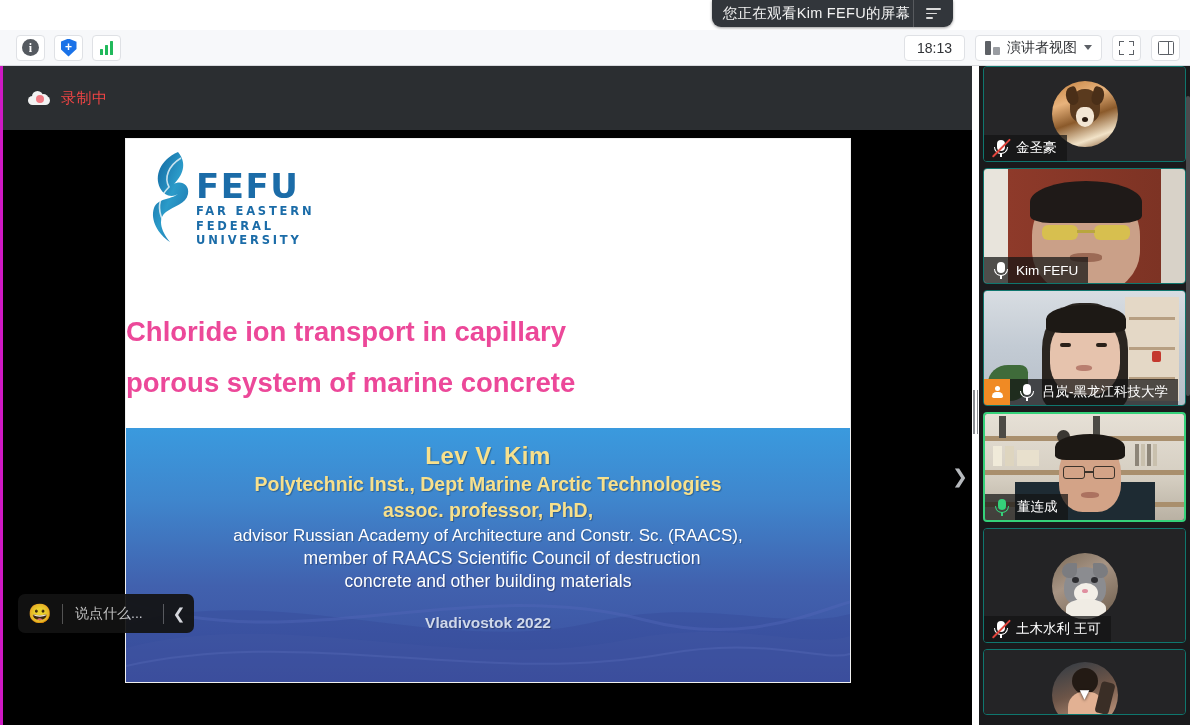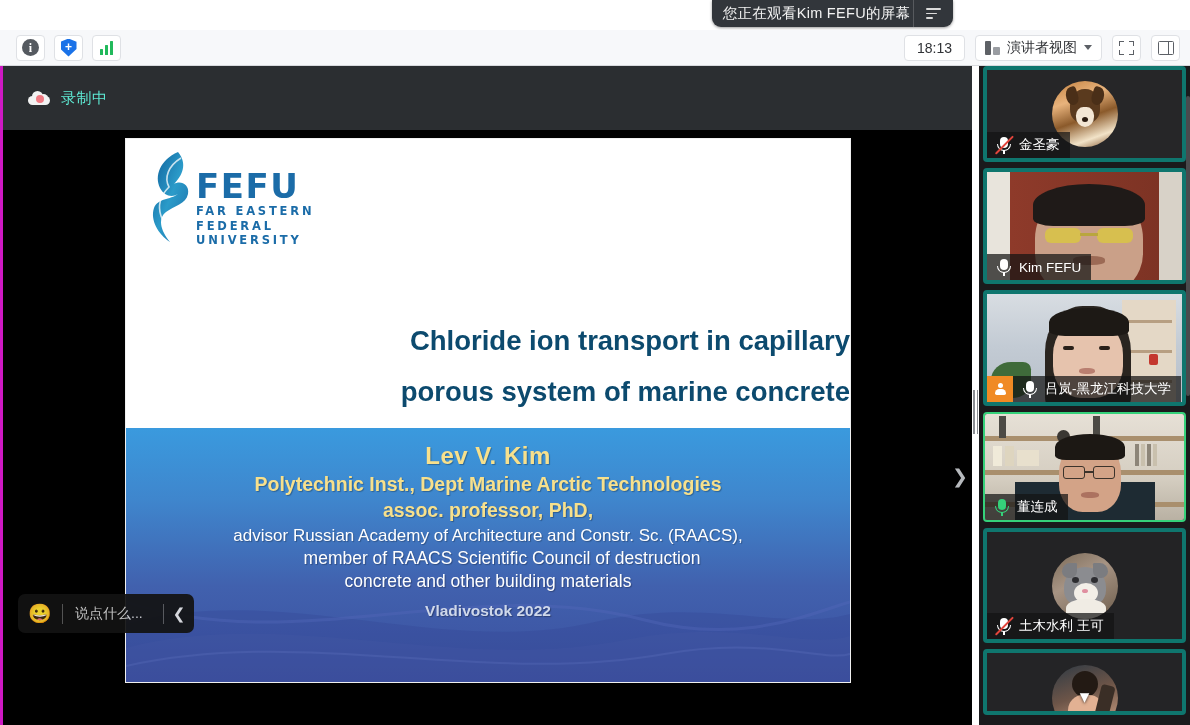--- a/index.html
+++ b/index.html
@@ -96,56 +96,56 @@
   }
   .rec-bar {
     position:absolute; left:0; top:0; width:972px; height:64px; background:#2b2e31;
     display:flex; align-items:center; gap:11px; padding-left: 28px;
   }
   .icon-cloud { position: relative; width: 22px; height: 14px; }
   .icon-cloud .c1 { position:absolute; left:0; bottom:0; width:22px; height:9px; background:#f2f2f2; border-radius:5px;}
   .icon-cloud .c2 { position:absolute; left:4px; top:0; width:11px; height:11px; background:#f2f2f2; border-radius:50%;}
   .icon-cloud .c3 { position:absolute; left:11px; top:3px; width:9px; height:9px; background:#f2f2f2; border-radius:50%;}
   .icon-cloud .dot{ position:absolute; left:8px; top:4px; width:8px; height:8px; background:#f07a83; border-radius:50%;}
-  .rec-text { color:#5eead4; font-size:15px; letter-spacing:.5px; }
+  .rec-text { color:#ef4444; font-size:15px; letter-spacing:.5px; }
 
   .black-area { position:absolute; left:0; top:64px; width:972px; height:595px; background:#000; }
 
   
   .slide {
     position: absolute; left: 125px; top: 72px; width: 726px; height: 545px;
     background: #ffffff; overflow: hidden; border: 1px solid #f0f0f0;
   }
   .logo { position: absolute; left: 22px; top: 10px; display: flex; align-items: center; gap: 4px; }
   .logo-mark { width: 44px; height: 95px; position: relative; }
   .logo-text { color: #1b6ca8; line-height: 1; padding-top: 20px; }
   .logo-text .big { font-size: 34px; font-weight: bold; letter-spacing: 1.5px; font-family: "DejaVu Sans", sans-serif; }
   .logo-text .small { font-size: 11.5px; font-weight: bold; letter-spacing: 2.8px; margin-top: 3px; font-family:"DejaVu Sans", sans-serif; }
 
   .slide-title {
-    position: absolute; left: 0; right: 0; top: 177px; text-align: right;
-    font-size: 27.5px; font-weight: bold; color: #0c4a6e; line-height: 1.85;
+    position: absolute; left: 0; right: 0; top: 168px; text-align: left;
+    font-size: 27.5px; font-weight: bold; color: #ec4899; line-height: 1.85;
     font-family: "Liberation Sans", sans-serif;
   }
   .band {
     position: absolute; left: 0; right: 0; bottom: 0; height: 254px;
     background: linear-gradient(180deg, #3a9ade 0%, #3f86cd 28%, #4161ae 62%, #3b4f9e 100%);
     overflow: hidden;
   }
   .band svg { position: absolute; left: 0; bottom: 0; width: 100%; height: 120px; opacity: .55;}
   .band-inner { position: relative; text-align: center; padding-top: 14px; }
   .ln-y { color: #f7e08c; font-weight: bold; text-shadow: 1px 1px 1px rgba(0,0,0,.28); }
   .ln-w { color: #ffffff; text-shadow: 1px 1px 1px rgba(0,0,0,.28); }
   .n1 { font-size: 24px; letter-spacing: .5px; }
   .n2 { font-size: 19.5px; margin-top: 3px; }
   .n3 { font-size: 19.5px; margin-top: 3px; }
   .n4 { font-size: 17px; margin-top: 4px; }
   .n5 { font-size: 17.5px; margin-top: 2px; padding-left: 28px; }
   .n6 { font-size: 17.5px; margin-top: 2px; }
-  .n7 { font-size: 15.5px; font-weight: bold; color:#cfd8ea; margin-top: 10px; text-shadow: 1px 1px 1px rgba(0,0,0,.3);}
+  .n7 { font-size: 15.5px; font-weight: bold; color:#cfd8ea; margin-top: 22px; text-shadow: 1px 1px 1px rgba(0,0,0,.3);}
 
   
   .chat-pill {
     position: absolute; left: 18px; top: 528px; height: 39px; width: 176px;
     background: #131313; border-radius: 7px; display: flex; align-items: center;
     color: #e9e9e9; z-index: 4; opacity: .93;
   }
   .chat-pill .emoji { width: 44px; text-align:center; font-size: 19px; color:#fff; }
   .chat-pill .divider { width: 1px; height: 20px; background: #5a5a5a; }
   .chat-pill .ph { flex:1; padding-left: 12px; font-size: 14px; color: #cfcfcf; white-space: nowrap;}
@@ -162,21 +162,21 @@
   }
   .drag-handle i { width: 1.5px; height: 44px; background: #8a8d92; display:block; }
 
   
   .rail {
     position: absolute; left: 979px; top: 66px; width: 211px; height: 659px;
     background: #1a1a1c; padding: 0 4px;
   }
   .tile {
     position: relative; width: 203px; margin: 0 auto 6px; border-radius: 4px;
-    background: #262628; border: 4px solid #0f766e; overflow: hidden;
+    background: #262628; border: 1px solid #0f766e; overflow: hidden;
   }
   .tile.speaking { border: 2px solid #35d17a; }
   .tile .video { position: absolute; inset: 0; }
   .name-plate {
     position: absolute; left: 0; bottom: 0; display: flex; align-items: center;
     background: rgba(20,20,20,.72); height: 26px; padding-right: 10px; max-width: 100%;
   }
   .name-plate .badge {
     width: 26px; height: 26px; background: #f08a24; display:flex;align-items:center;justify-content:center;
   }

